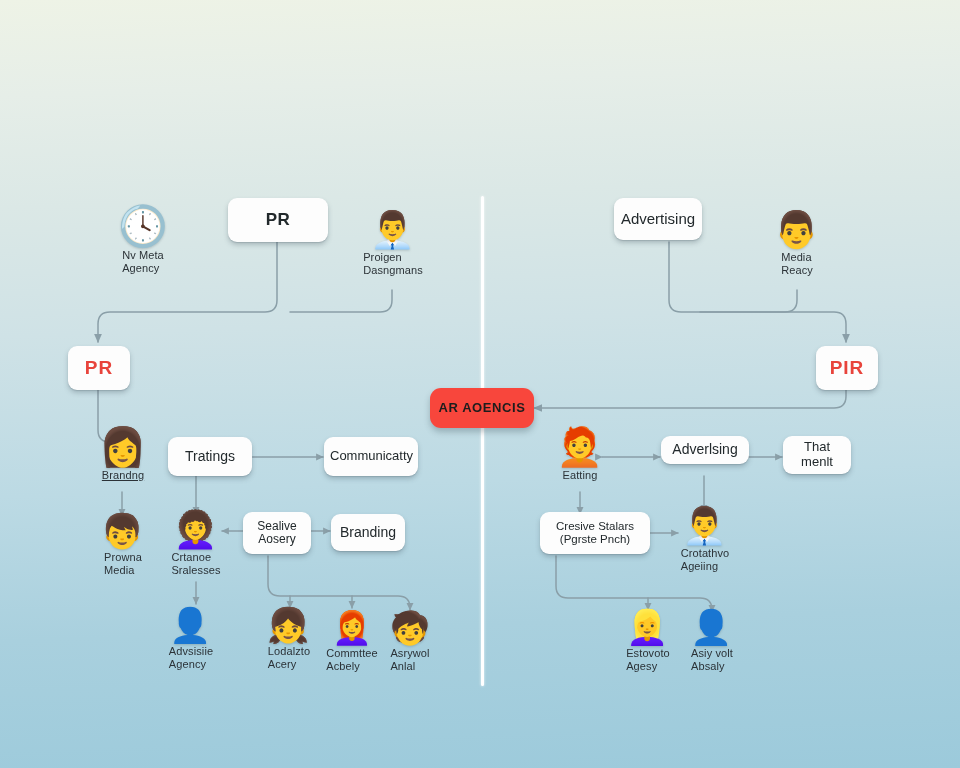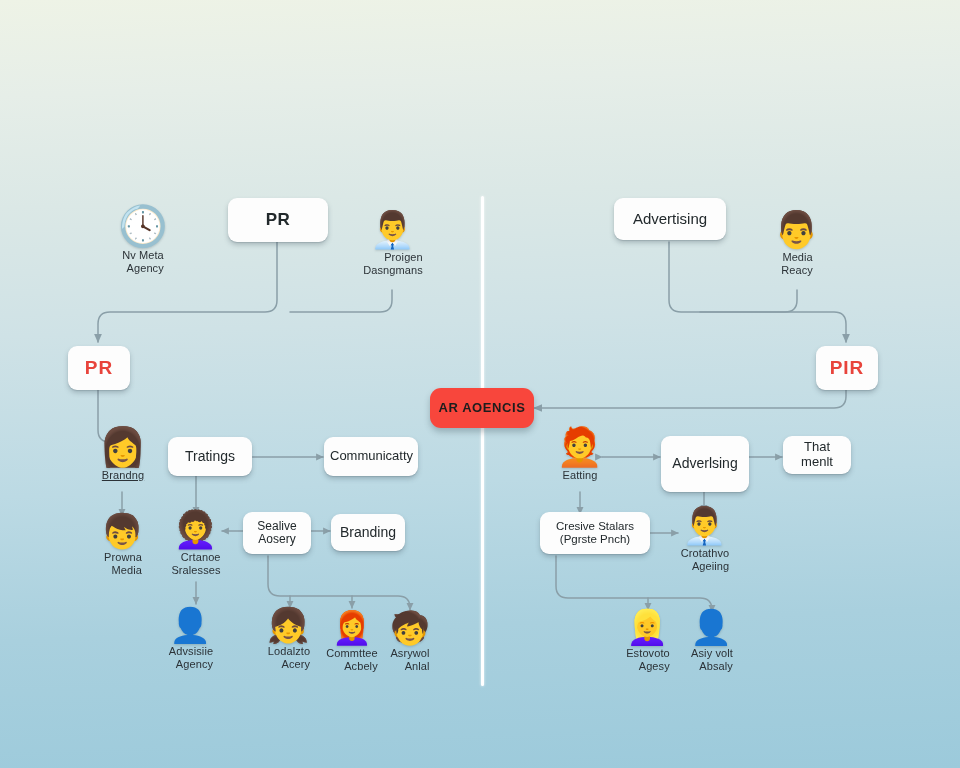--- a/index.html
+++ b/index.html
@@ -19,21 +19,21 @@
     text-align:center;color:#22292c;line-height:1.12;
     padding:4px 6px;box-sizing:border-box;
   }
   .node.red{background:#f8463c;color:#1d1d1d;border-radius:11px;
     box-shadow:0 4px 6px rgba(60,80,90,.32);}
   .node.pr{color:#e8443c;font-weight:bold;}
   .nlabel{display:block;width:100%;}
   .avatar{position:absolute;display:flex;flex-direction:column;align-items:center;}
   .avatar .glyph{line-height:1;filter:drop-shadow(0 1px 1px rgba(50,70,80,.25));}
   .avatar .cap{
-    margin-top:3px;font-size:11px;color:#2b3237;text-align:right;
+    margin-top:3px;font-size:11px;color:#2b3237;text-align:left;
     line-height:1.18;letter-spacing:.1px;
   }
   .divider{position:absolute;background:#ffffff;border-radius:2px;
     box-shadow:0 0 3px rgba(255,255,255,.8);}
 </style>
 </head>
 <body>
 
 <div id="stage">
 
@@ -169,29 +169,29 @@
   <div class="avatar" style="left:381px;top:612px;width:58px;">
     <span class="glyph" style="font-size:32px;">🧒</span>
     <span class="cap" style="white-space:pre-line;">Asrywol
 Anlal</span>
   </div>
 
   <div class="node red" style="left:430px;top:388px;width:104px;height:40px;font-size:13px;font-weight:bold;letter-spacing:.6px;">
     <span class="nlabel">AR AOENCIS</span>
   </div>
 
-  <div class="node" style="left:614px;top:198px;width:112px;height:42px;font-size:15px;">
+  <div class="node" style="left:614px;top:198px;width:88px;height:42px;font-size:15px;">
     <span class="nlabel">Advertising</span>
   </div>
 
   <div class="node pr" style="left:816px;top:346px;width:62px;height:44px;font-size:19px;letter-spacing:1px;">
     <span class="nlabel">PIR</span>
   </div>
 
-  <div class="node" style="left:661px;top:436px;width:88px;height:56px;font-size:14px;">
+  <div class="node" style="left:661px;top:436px;width:88px;height:28px;font-size:14px;">
     <span class="nlabel">Adverlsing</span>
   </div>
 
   <div class="node" style="left:783px;top:436px;width:68px;height:38px;font-size:13px;">
     <span class="nlabel">That menlt</span>
   </div>
 
   <div class="node" style="left:540px;top:512px;width:110px;height:42px;font-size:11.5px;white-space:pre-line;">
     <span class="nlabel">Cresive Stalars
 (Pgrste Pnch)</span>

